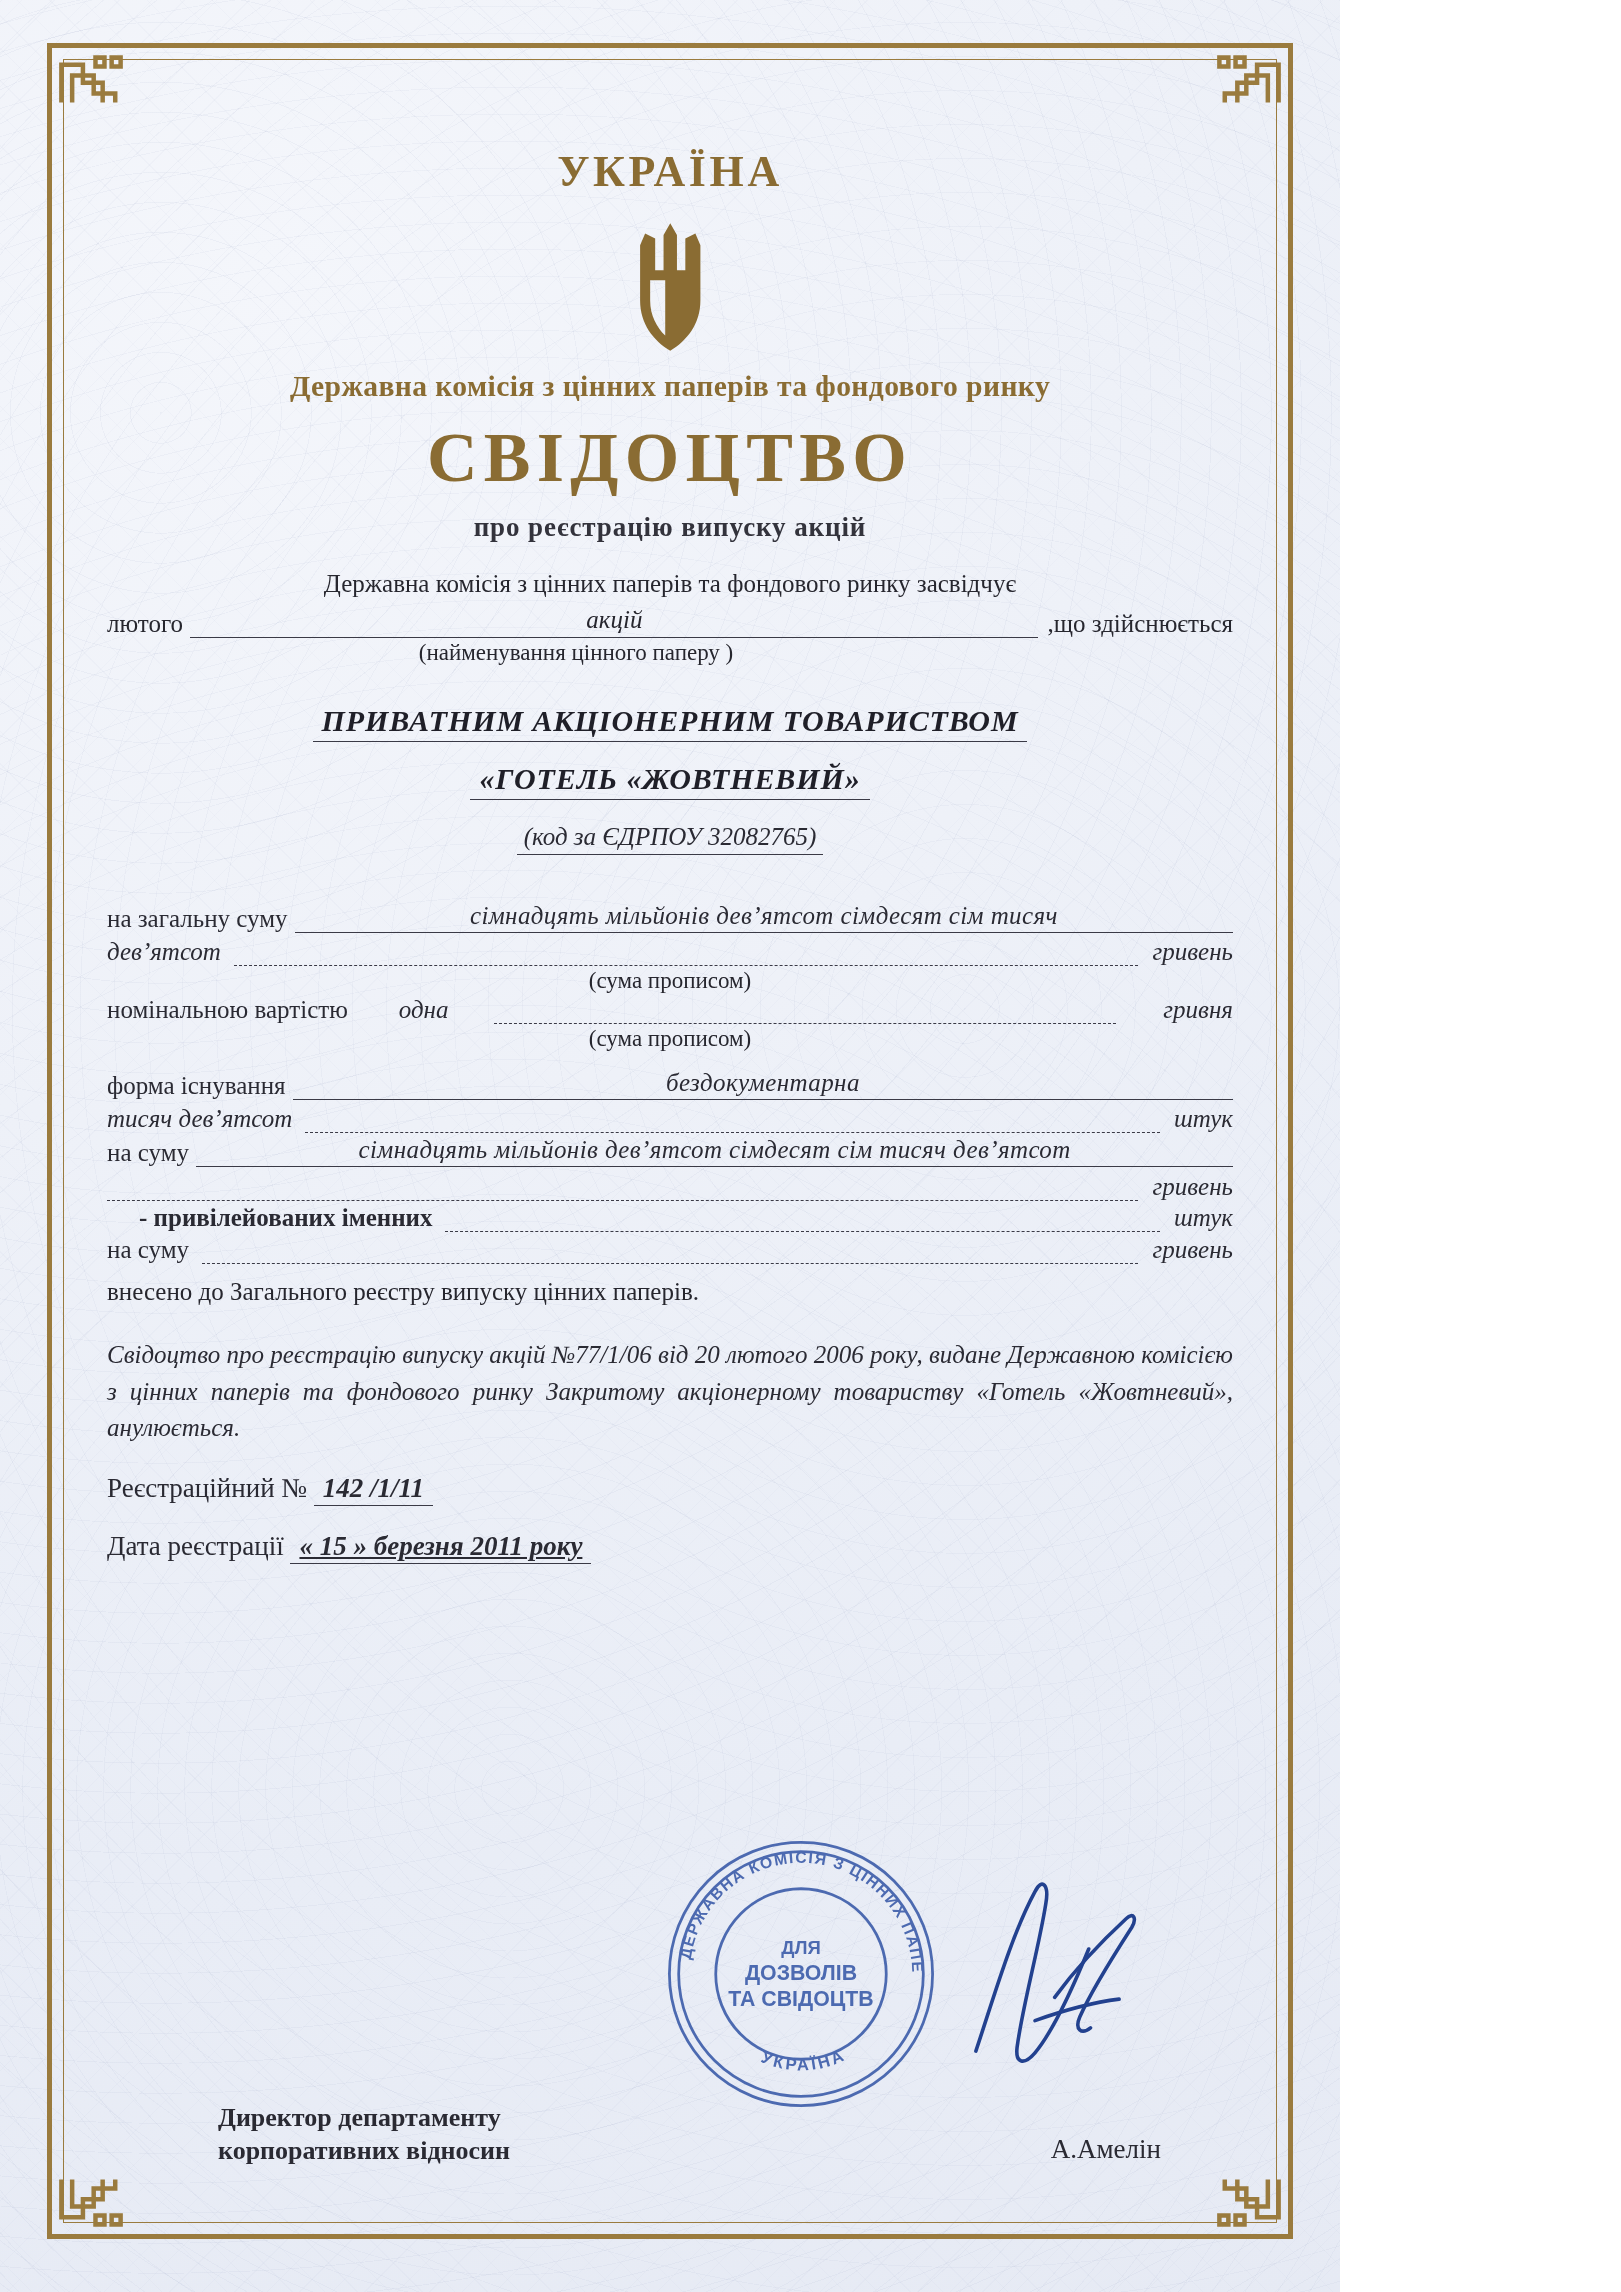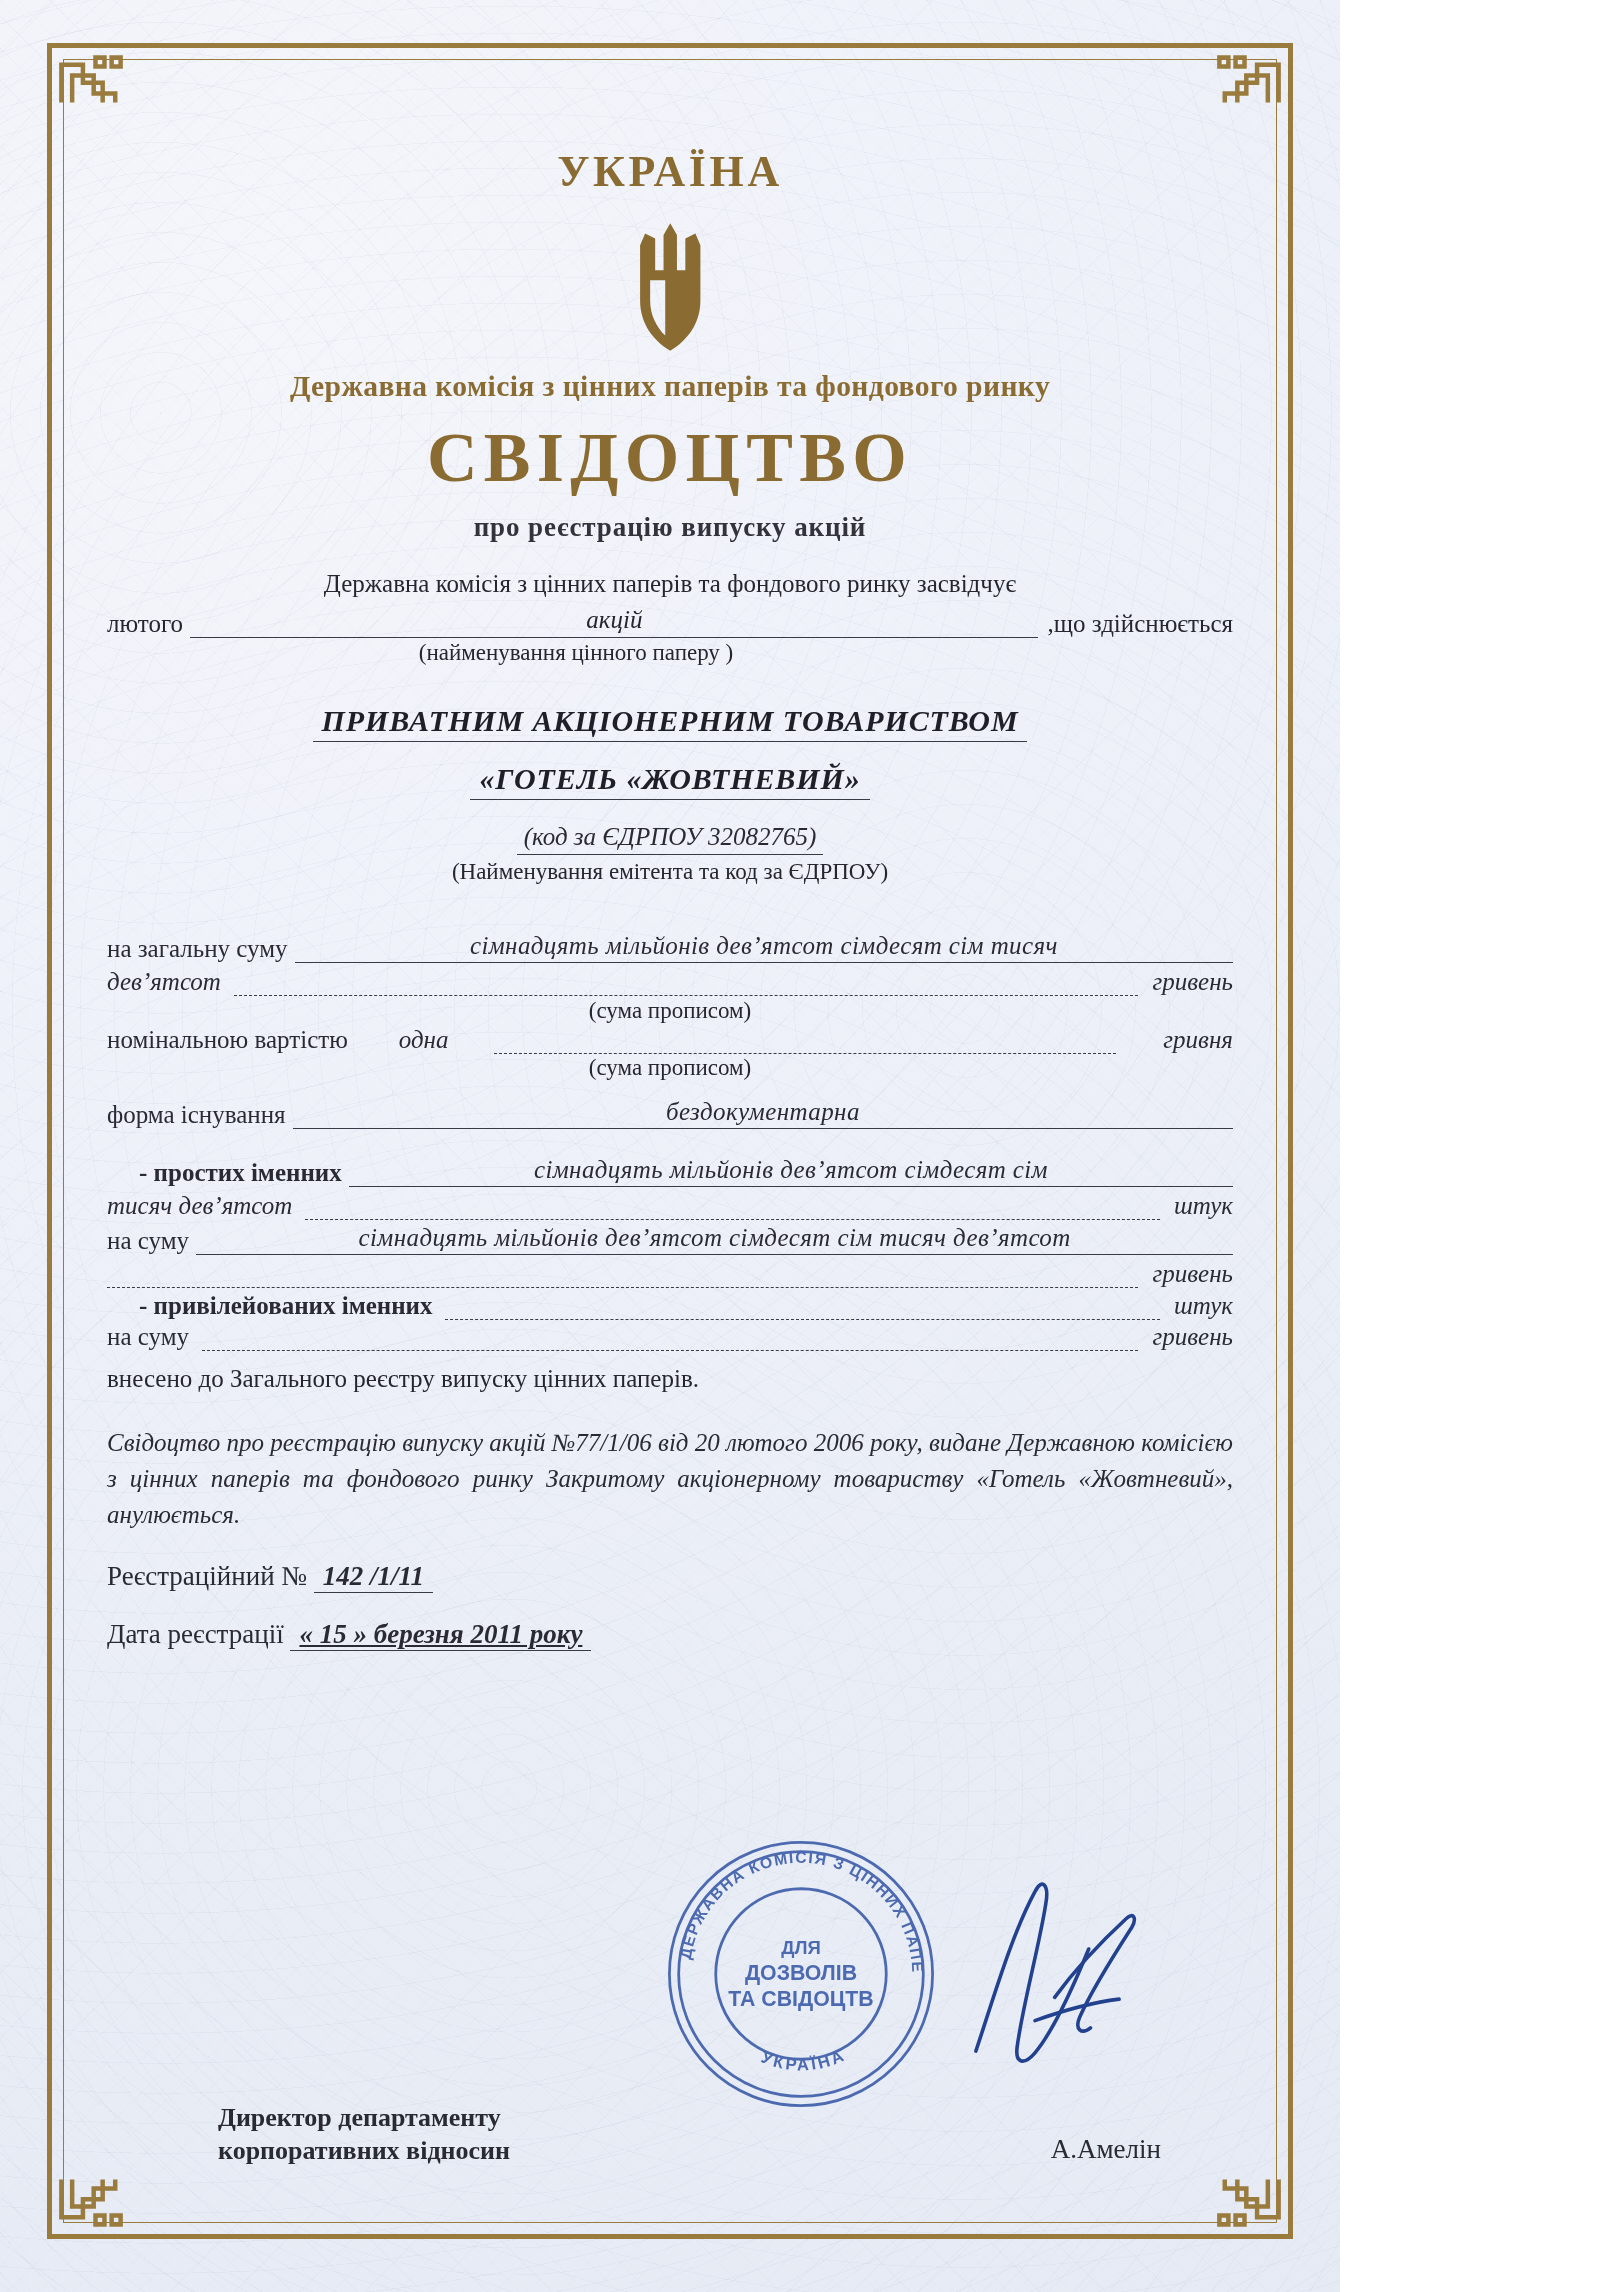--- a/index.html
+++ b/index.html
@@ -342,21 +342,20 @@
     <div class="entity" style="margin-top:38px;">
       <span class="u">ПРИВАТНИМ  АКЦІОНЕРНИМ  ТОВАРИСТВОМ</span>
     </div>
     <div class="entity" style="margin-top:19.7px;">
       <span class="u">«ГОТЕЛЬ  «ЖОВТНЕВИЙ»</span>
     </div>
 
     <div class="edrpou">
       <span class="u">(код  за  ЄДРПОУ 32082765)</span>
     </div>
-    <div class="cap" style="margin-top:3.6px;">(Найменування емітента та код за ЄДРПОУ)</div>
 
     <div class="line-row" style="margin-top:47px;">
       <span class="lead">на загальну суму</span>
       <span class="txt-u">сімнадцять  мільйонів  дев’ятсот  сімдесят  сім  тисяч</span>
     </div>
     <div class="line-row">
       <span class="lead italic">дев’ятсот</span>
       <span class="dashline"></span>
       <span class="tail">гривень</span>
     </div>
@@ -368,24 +367,20 @@
       <span class="dashline"></span>
       <span class="tail">гривня</span>
     </div>
     <div class="cap">(сума прописом)</div>
 
     <div class="line-row" style="margin-top:17px;">
       <span class="lead">форма  існування</span>
       <span class="txt-u">бездокументарна</span>
     </div>
 
-    <div class="line-row" style="margin-top:27px;">
-      <span class="lead" style="font-weight:bold;padding-left:32px;">- простих  іменних</span>
-      <span class="txt-u">сімнадцять  мільйонів  дев’ятсот  сімдесят  сім</span>
-    </div>
     <div class="line-row">
       <span class="lead italic">тисяч  дев’ятсот</span>
       <span class="dashline"></span>
       <span class="tail">штук</span>
     </div>
 
     <div class="line-row" style="margin-top:3.6px;">
       <span class="lead">на суму</span>
       <span class="txt-u">сімнадцять  мільйонів  дев’ятсот  сімдесят  сім  тисяч  дев’ятсот</span>
     </div>

